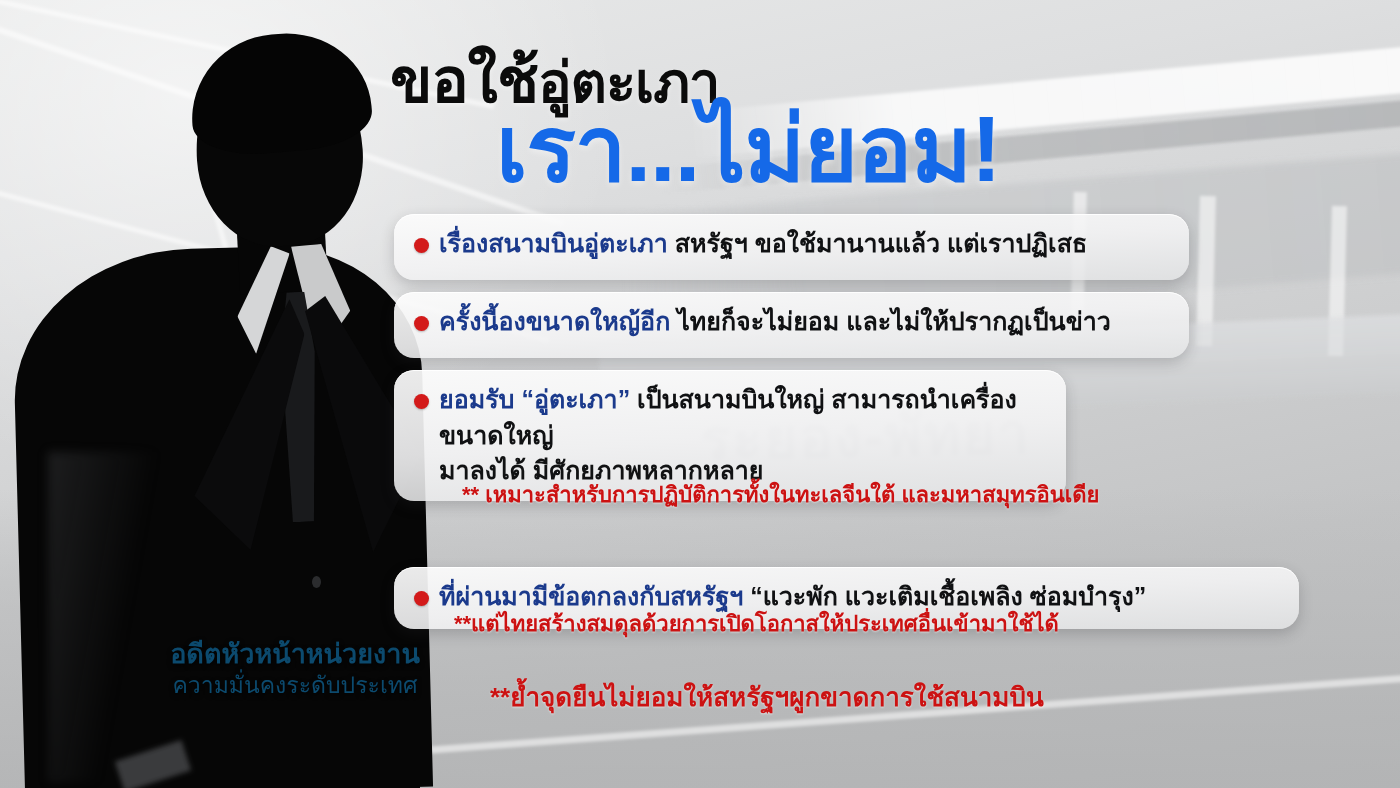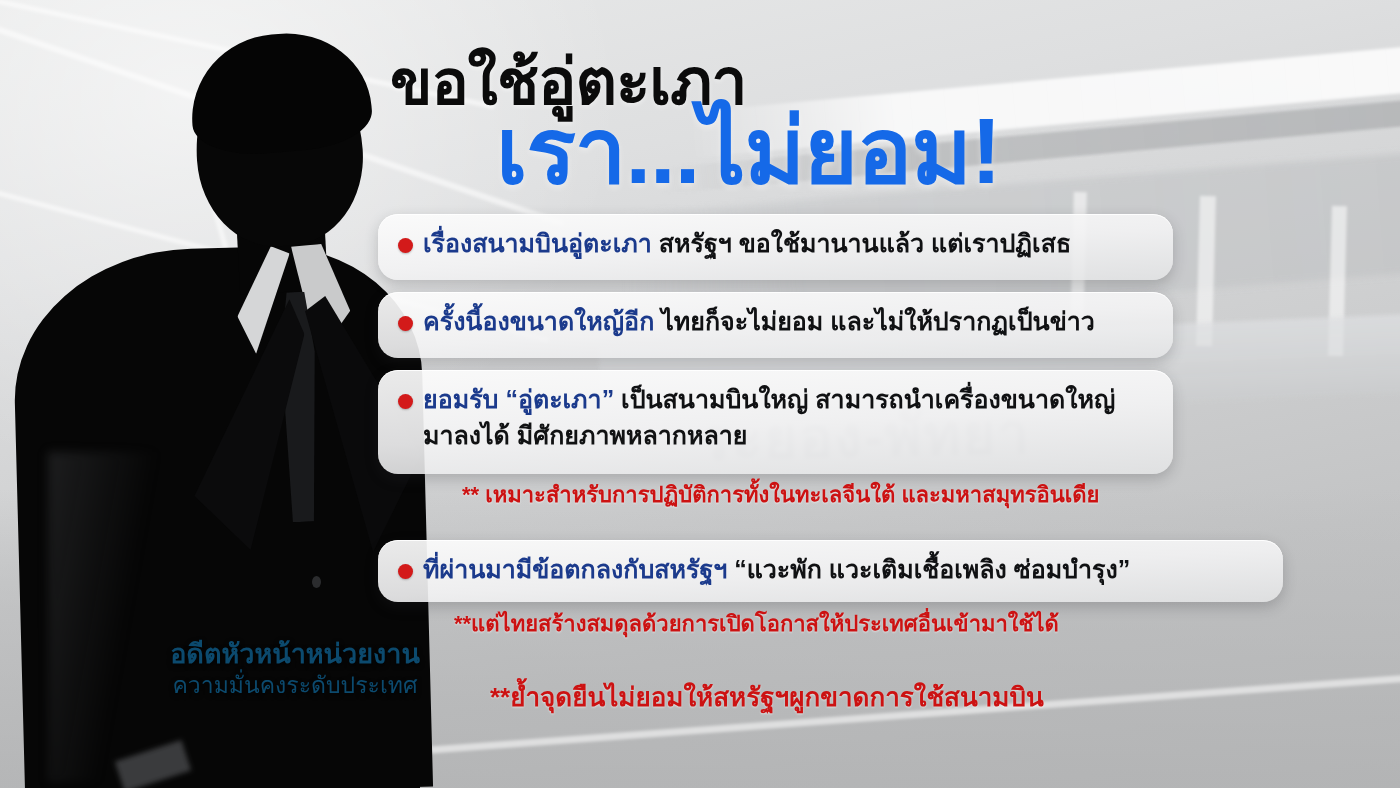--- a/index.html
+++ b/index.html
@@ -157,21 +157,21 @@
     text-align:left;z-index:6;
     line-height:.94;
   }
   .hl-row1{white-space:nowrap;}
   .hl-small{
     font-size:62px;font-weight:800;color:#0b0b0b;
     letter-spacing:-1px;
     text-shadow:0 2px 4px rgba(255,255,255,.5);
   }
   .hl-big{
-    font-size:64px;font-weight:900;color:#0b0b0b;
+    font-size:56px;font-weight:900;color:#0b0b0b;
     letter-spacing:-1px;
     text-shadow:0 2px 5px rgba(255,255,255,.45);
     margin-top:18px;
   }
   .hl-row2{
     margin-top:-4px;padding-left:106px;white-space:nowrap;
   }
   .hl-blue{
     font-size:92px;font-weight:700;color:#1569e8;
     letter-spacing:-1px;
@@ -180,24 +180,25 @@
 
   
   .cards{position:absolute;left:378px;top:214px;width:795px;z-index:5;}
   .card{
     position:relative;
     border-radius:20px;
     background:linear-gradient(177deg,rgba(252,252,252,.93) 0%,rgba(243,243,244,.90) 52%,rgba(228,229,230,.84) 100%);
     box-shadow:0 5px 14px rgba(40,40,45,.22), inset 0 1px 0 rgba(255,255,255,.9);
     padding:12px 22px 12px 20px;
     margin-bottom:12px;
+    margin-left:16px;
   }
   .card.c1{width:795px;min-height:66px;}
   .card.c2{width:795px;min-height:66px;}
-  .card.c3{width:795px;min-height:104px;}
+  .card.c3{width:672px;min-height:104px;}
   .card.c4{width:905px;min-height:62px;}
 
   .bline{display:flex;align-items:flex-start;}
   .dot{
     flex:0 0 auto;
     width:15px;height:15px;border-radius:50%;
     background:#d31a1a;
     margin:12px 10px 0 0;
     box-shadow:0 1px 2px rgba(0,0,0,.25);
   }

